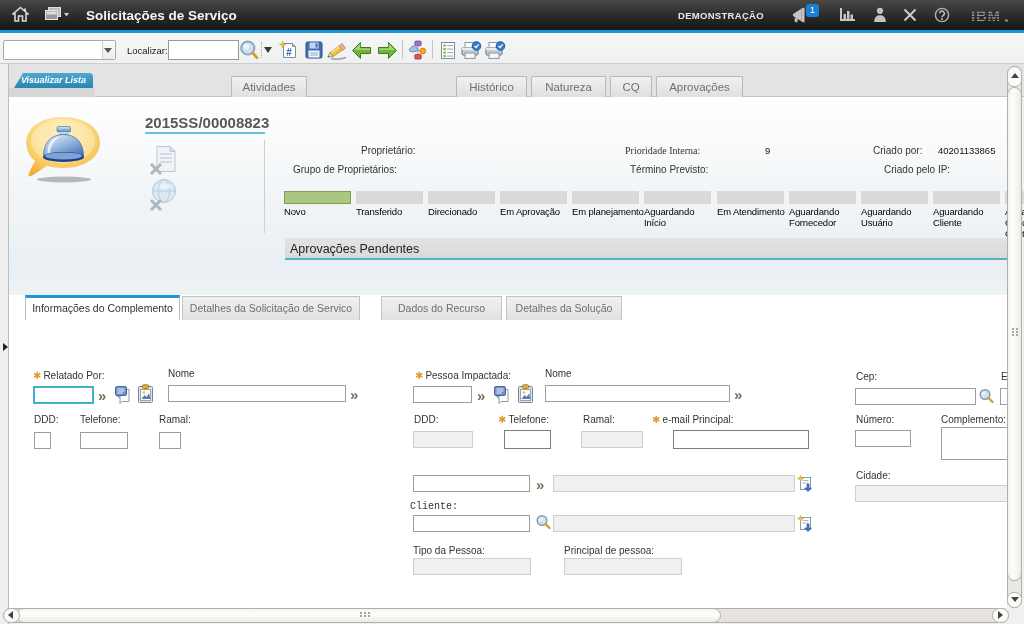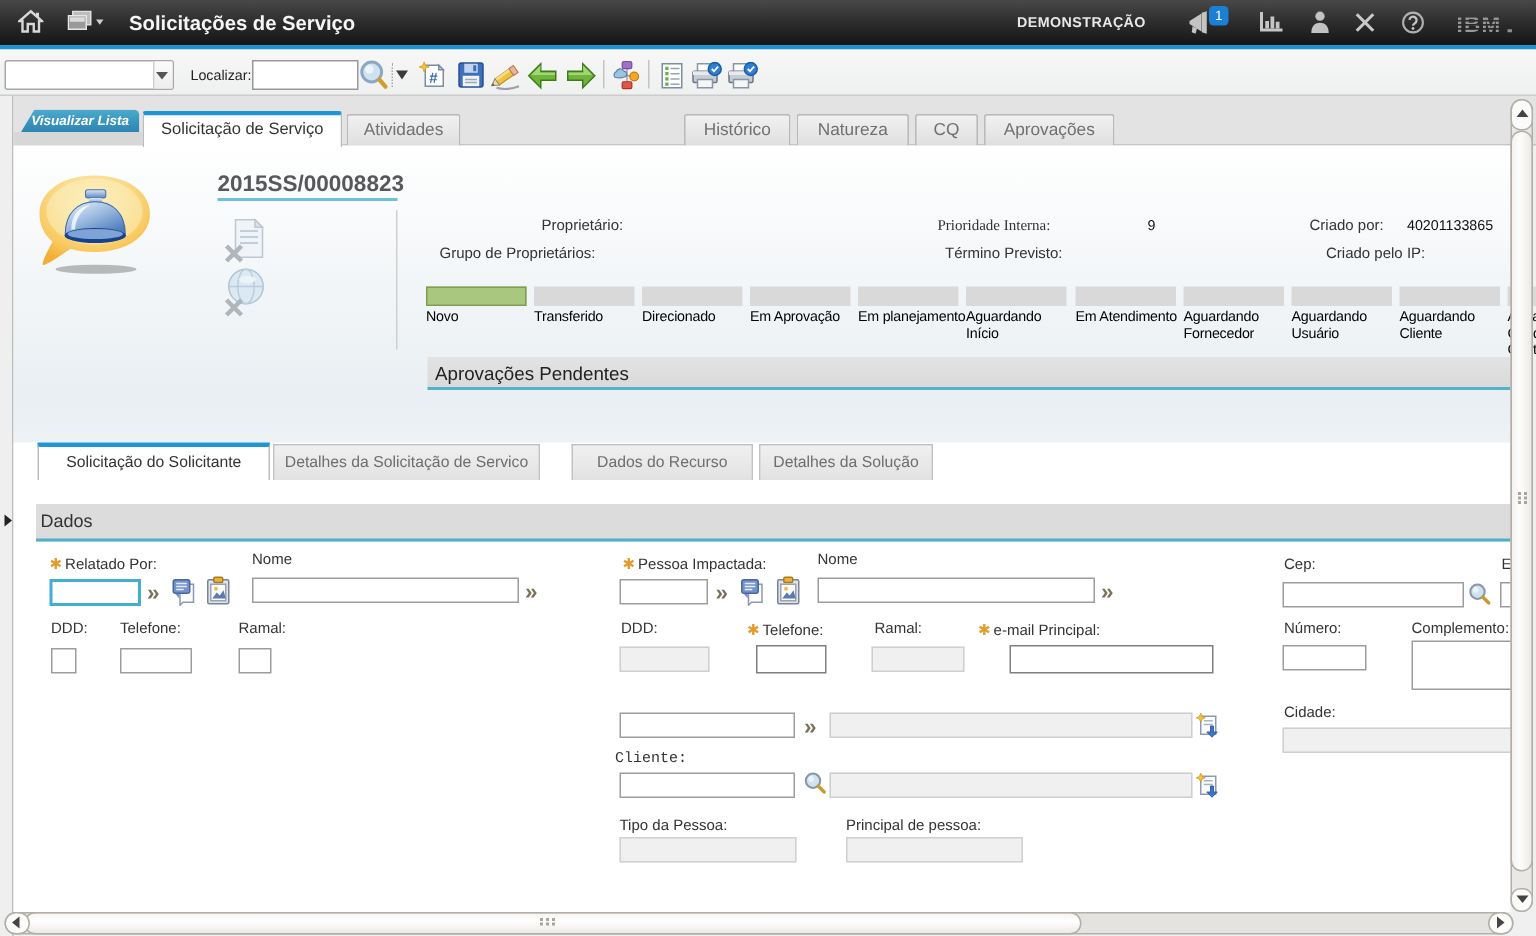--- a/index.html
+++ b/index.html
@@ -239,23 +239,20 @@
       <div class="cbtn"></div>
       <div class="car"></div>
     </div>
   <div id="loclbl">Localizar:</div>
   <div id="locinp"></div>
   <div id="rail"></div>
   <div id="tabstrip"></div>
   <div id="vlistabase"></div>
   <div id="vlista">
       <span>Visualizar Lista</span>
-    </div>
-  <div id="atab">
-      <span>Solicitação de Serviço</span>
     </div>
   <div class="tab" style="left:231px;width:76px;">
       <span>Atividades</span>
     </div>
   <div class="tab" style="left:456px;width:71px;">
       <span>Histórico</span>
     </div>
   <div class="tab" style="left:531px;width:75px;">
       <span>Natureza</span>
     </div>
@@ -346,35 +343,32 @@
   <div class="statlbl" style="left:861px;">Aguardando<br>Usuário</div>
   <div class="statbox" style="left:933px;"></div>
   <div class="statlbl" style="left:933px;">Aguardando<br>Cliente</div>
   <div class="statbox" style="left:1005px;"></div>
   <div class="statlbl" style="left:1005px;">Aguardando<br>Condição<br>Contorno</div>
   <div id="aprbar">
       <span>Aprovações Pendentes</span>
     </div>
   <div id="subtabs"></div>
   <div id="astab">
-      <span>Solicitação do Solicitante</span>
+      <span>Informações do Complemento</span>
     </div>
   <div class="stab" style="left:182px;width:178px;">
       <span>Detalhes da Solicitação de Servico</span>
     </div>
   <div class="stab" style="left:506px;width:116px;">
       <span>Detalhes da Solução</span>
     </div>
   <div class="stab" style="left:381px;width:121px;">
       <span>Dados do Recurso</span>
     </div>
   <div id="form"></div>
-  <div id="dadosbar">
-      <span>Dados</span>
-    </div>
 
   <div class="lbl" style="left:33px;top:370px;"><span class="req">✱</span>Relatado Por:</div>
   <div class="inp" style="left:33px;top:386px;width:61px;border:2px solid #41aed2;height:18px;"></div>
   <div class="chev" style="left:98px;top:387px;">»</div>
   <div class="lbl" style="left:168px;top:368px;">Nome</div>
   <div class="inp" style="left:168px;top:385px;width:178px;"></div>
   <div class="chev" style="left:350px;top:386px;">»</div>
   <div class="lbl" style="left:34px;top:414px;">DDD:</div>
   <div class="inp" style="left:34px;top:432px;width:17px;"></div>
   <div class="lbl" style="left:80px;top:414px;">Telefone:</div>

